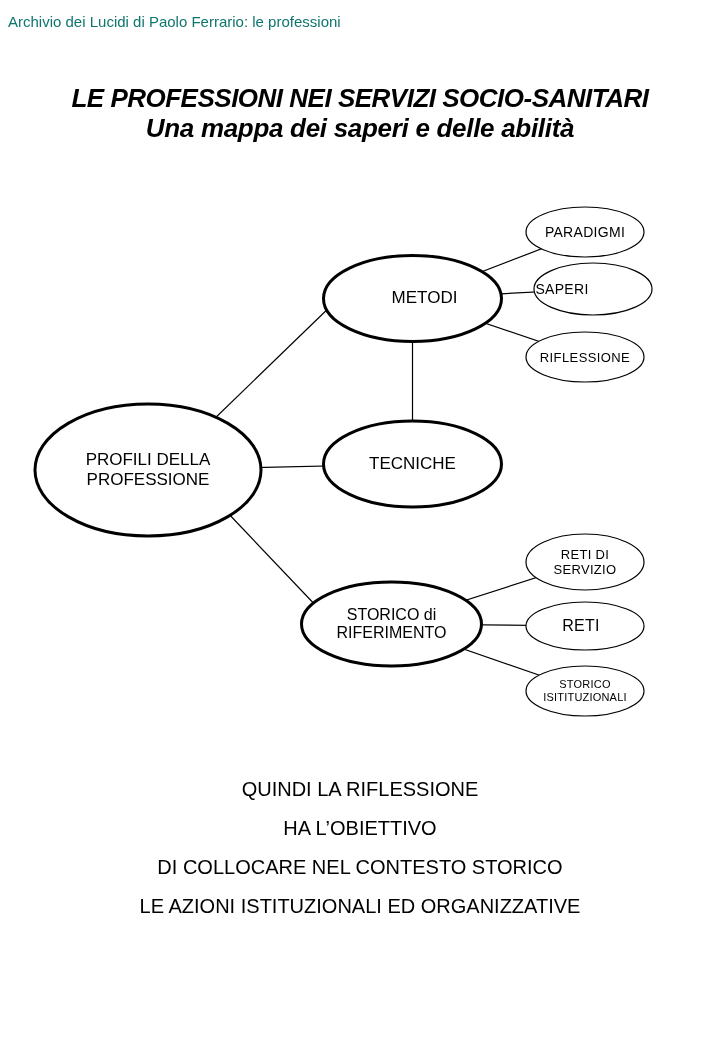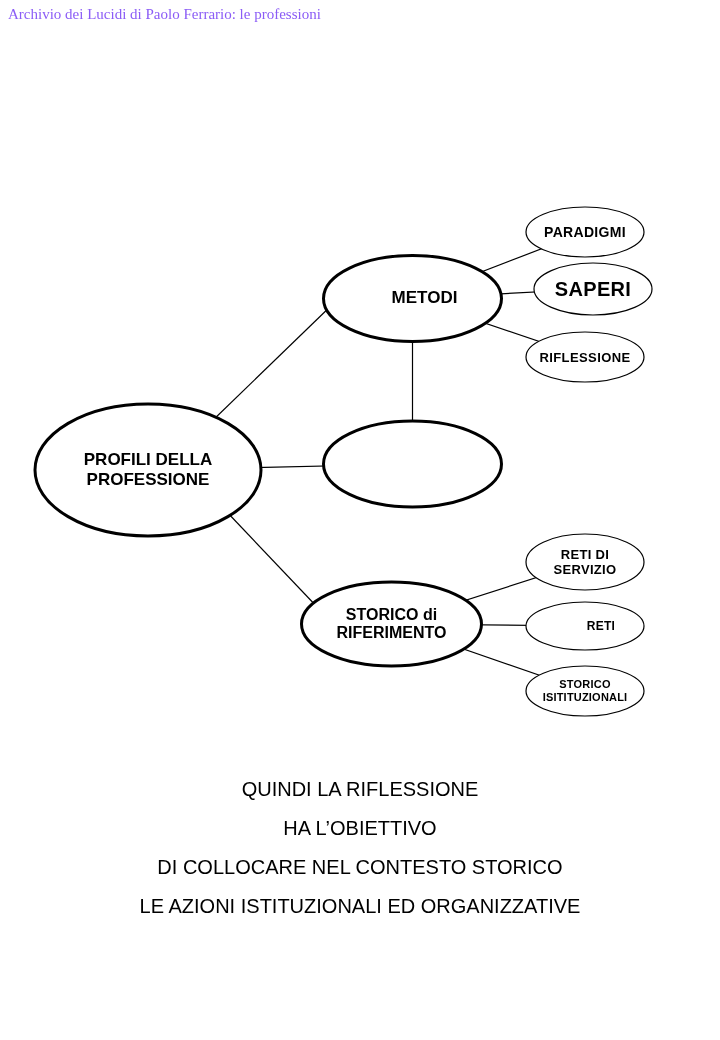--- a/index.html
+++ b/index.html
@@ -7,70 +7,74 @@
     width: 720px; height: 1040px;
     background: #ffffff;
     font-family: "Liberation Sans", sans-serif;
     color: #000000;
     position: relative;
     overflow: hidden;
   }
   .page { position: absolute; inset: 0; width: 720px; height: 1040px; }
 
   .archive-header {
-    position: absolute; left: 8px; top: 6px;
-    font-family: Liberation Serif, serif;
-    font-size: 15px; color: #8b5cf6;
+    position: absolute; left: 8px; top: 13px;
+    font-family: Liberation Sans, sans-serif;
+    font-size: 15px; color: #0f766e;
     white-space: nowrap;
   }
 
   .title-block {
     position: absolute; left: 0; top: 83px; width: 720px;
     text-align: center;
     font-weight: bold; font-style: italic;
   }
   .title-line1 { font-size: 26px; letter-spacing: -0.5px; line-height: 30px; }
   .title-line2 { font-size: 26px; letter-spacing: -0.3px; line-height: 30px; }
 
   svg.diagram { position: absolute; left: 0; top: 0; width: 720px; height: 1040px; }
   .edge { stroke: #000; stroke-width: 1.2; }
   .node { fill: #ffffff; stroke: #000; }
   .node.major { stroke-width: 3; }
   .node.minor { stroke-width: 1.2; }
 
   .node-label {
     position: absolute;
     display: flex; align-items: center; justify-content: center;
-    text-align: center; font-weight: bold;
+    text-align: center; font-weight: normal;
     white-space: pre-line;
   }
   .lbl-profili     { left: 28px;  top: 430px; width: 240px; height: 80px; font-size: 17px; line-height: 20px; }
   .lbl-metodi      { left: 334px; top: 268px; width: 181px; height: 60px; font-size: 17px; }
   .lbl-tecniche    { left: 322px; top: 434px; width: 181px; height: 60px; font-size: 17px; }
   .lbl-contesti    { left: 301px; top: 594px; width: 181px; height: 60px; font-size: 16px; line-height: 18px; }
   .lbl-paradigmi   { left: 525px; top: 212px; width: 120px; height: 40px; font-size: 14px; letter-spacing: 0.3px; }
-  .lbl-saperi      { left: 533px; top: 269px; width: 120px; height: 40px; font-size: 20px; letter-spacing: 0.3px; text-align: center; }
+  .lbl-saperi      { left: 502px; top: 269px; width: 120px; height: 40px; font-size: 14px; letter-spacing: 0.3px; text-align: center; }
   .lbl-deontologia { left: 525px; top: 337px; width: 120px; height: 40px; font-size: 13px; letter-spacing: 0.4px; }
   .lbl-tipo        { left: 525px; top: 532px; width: 120px; height: 60px; font-size: 13px; line-height: 15px; letter-spacing: 0.3px; }
-  .lbl-reti        { left: 541px; top: 606px; width: 120px; height: 40px; font-size: 12px; letter-spacing: 0.3px; }
+  .lbl-reti        { left: 521px; top: 606px; width: 120px; height: 40px; font-size: 16px; letter-spacing: 0.3px; }
   .lbl-assetti     { left: 525px; top: 661px; width: 120px; height: 60px; font-size: 11px; line-height: 13px; letter-spacing: 0.2px; }
 
   .footer-block {
     position: absolute; left: 0; top: 770px; width: 720px;
     text-align: center;
     font-size: 20px; line-height: 39px;
   }
 </style>
 </head>
 <body>
 
 <div class="page">
 
   <div class="archive-header">Archivio dei Lucidi di Paolo Ferrario: le professioni</div>
 
+  <div class="title-block">
+    <div class="title-line1">LE PROFESSIONI NEI SERVIZI SOCIO-SANITARI</div>
+    <div class="title-line2">Una mappa dei saperi e delle abilità</div>
+  </div>
 
   <svg class="diagram" viewBox="0 0 720 1040" xmlns="http://www.w3.org/2000/svg">
     <g>
       <line class="edge" x1="210" y1="423" x2="335" y2="302"></line>
       <line class="edge" x1="148" y1="470" x2="412" y2="464"></line>
       <line class="edge" x1="225" y1="510" x2="320" y2="610"></line>
       <line class="edge" x1="412.5" y1="298" x2="412.5" y2="464"></line>
       <line class="edge" x1="412.5" y1="298.5" x2="585" y2="232"></line>
       <line class="edge" x1="412.5" y1="298.5" x2="593" y2="289"></line>
       <line class="edge" x1="412.5" y1="298.5" x2="585" y2="357"></line>
@@ -88,20 +92,21 @@
       <ellipse class="node minor" cx="585" cy="357" rx="59" ry="25"></ellipse>
       <ellipse class="node minor" cx="585" cy="562" rx="59" ry="28"></ellipse>
       <ellipse class="node minor" cx="585" cy="626" rx="59" ry="24"></ellipse>
       <ellipse class="node minor" cx="585" cy="691" rx="59" ry="25"></ellipse>
     </g>
   </svg>
 
   <div class="node-label lbl-profili">PROFILI DELLA
 PROFESSIONE</div>
   <div class="node-label lbl-metodi">METODI</div>
+  <div class="node-label lbl-tecniche">TECNICHE</div>
   <div class="node-label lbl-contesti">STORICO di
 RIFERIMENTO</div>
   <div class="node-label lbl-paradigmi">PARADIGMI</div>
   <div class="node-label lbl-saperi">SAPERI</div>
   <div class="node-label lbl-deontologia">RIFLESSIONE</div>
   <div class="node-label lbl-tipo">RETI DI
 SERVIZIO</div>
   <div class="node-label lbl-reti">RETI</div>
   <div class="node-label lbl-assetti">STORICO
 ISITITUZIONALI</div>

